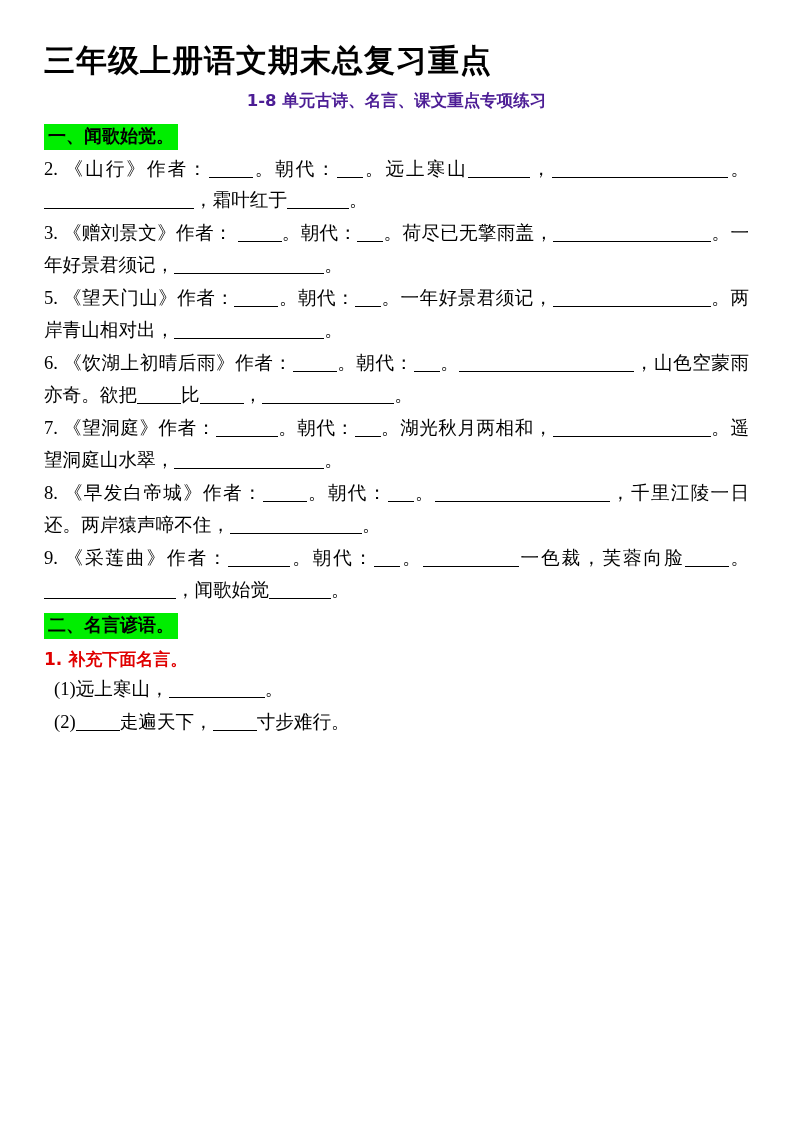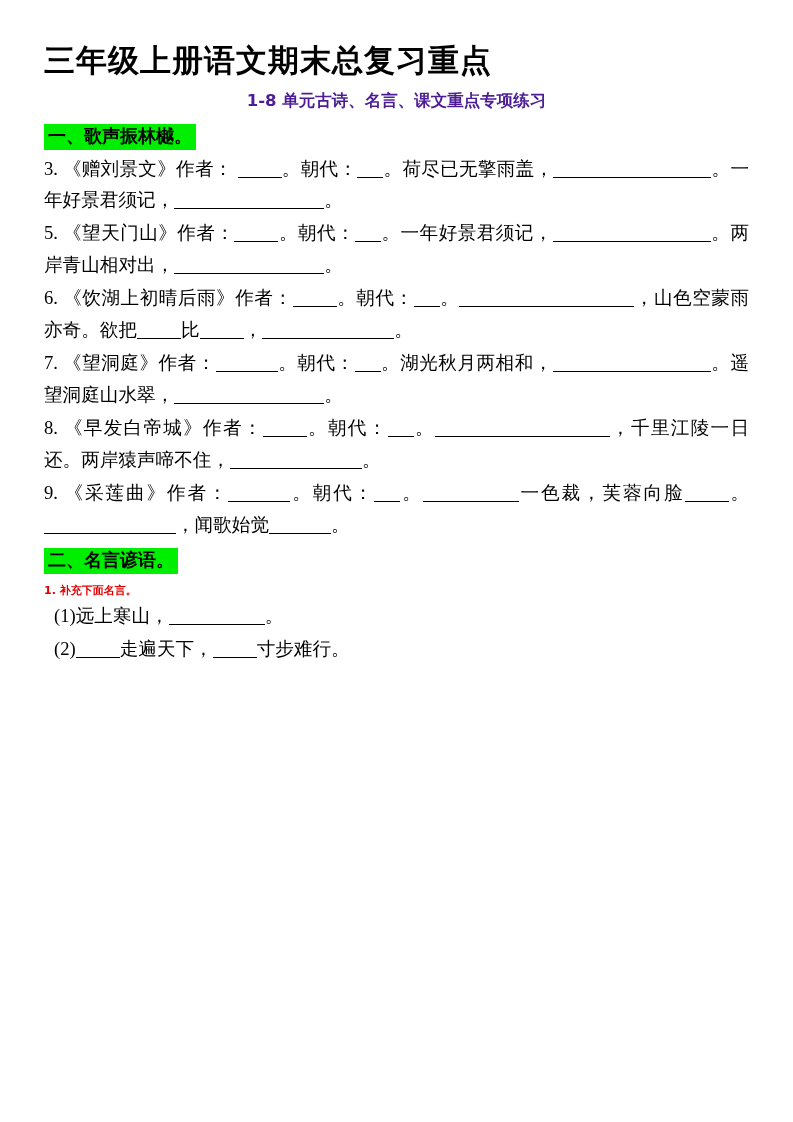--- a/index.html
+++ b/index.html
@@ -45,21 +45,21 @@
     font-family: "DejaVu Sans", "Liberation Sans", sans-serif;
     font-weight: bold;
     font-size: 18px;
     padding: 1px 4px 2px 4px;
     margin: 6px 0 2px 0;
     line-height: 1.25;
   }
   .sub-heading {
     font-family: "DejaVu Sans", "Liberation Sans", sans-serif;
     font-weight: bold;
-    font-size: 11px;
+    font-size: 17px;
     color: #e00000;
     margin: 7px 0 2px 0;
   }
   .q {
     font-size: 18.6px;
     line-height: 1.72;
     margin: 1px 0;
     text-align: justify;
     text-justify: inter-ideograph;
   }
@@ -76,23 +76,27 @@
 </style>
 </head>
 <body>
 
 <div class="page">
 
   <h1 class="doc-title">三年级上册语文期末总复习重点</h1>
   <div class="doc-subtitle">1-8 单元古诗、名言、课文重点专项练习</div>
 
   <div>
-    <div class="section-heading">一、歌声振林樾。</div>
+    <div class="section-heading">一、闻歌始觉。</div>
 
 
+    <p class="q">
+      <span>2.</span>
+      <span>《山行》作者：</span><span class="blank-m"></span><span>。朝代：</span><span class="blank-s"></span><span>。远上寒山</span><span class="blank-l"></span><span>，</span><span class="blank-xxl"></span><span class="blank-m"></span><span>。</span><span class="blank-wide"></span><span>，霜叶红于</span><span class="blank-l"></span><span>。</span>
+    </p>
 
     <p class="q">
       <span>3.</span>
       <span>《赠刘景文》作者：</span>&nbsp;<span class="blank-m"></span><span>。朝代：</span><span class="blank-s"></span><span>。荷尽已无擎雨盖，</span><span class="blank-l"></span><span class="blank-xl"></span><span>。一年好景君须记，</span><span class="blank-wide"></span><span>。</span>
     </p>
 
 
     <p class="q">
       <span>5.</span>
       <span>《望天门山》作者：</span><span class="blank-m"></span><span>。朝代：</span><span class="blank-s"></span><span>。一年好景君须记，</span><span class="blank-l"></span><span class="blank-xl"></span><span>。两岸青山相对出，</span><span class="blank-wide"></span><span>。</span>

